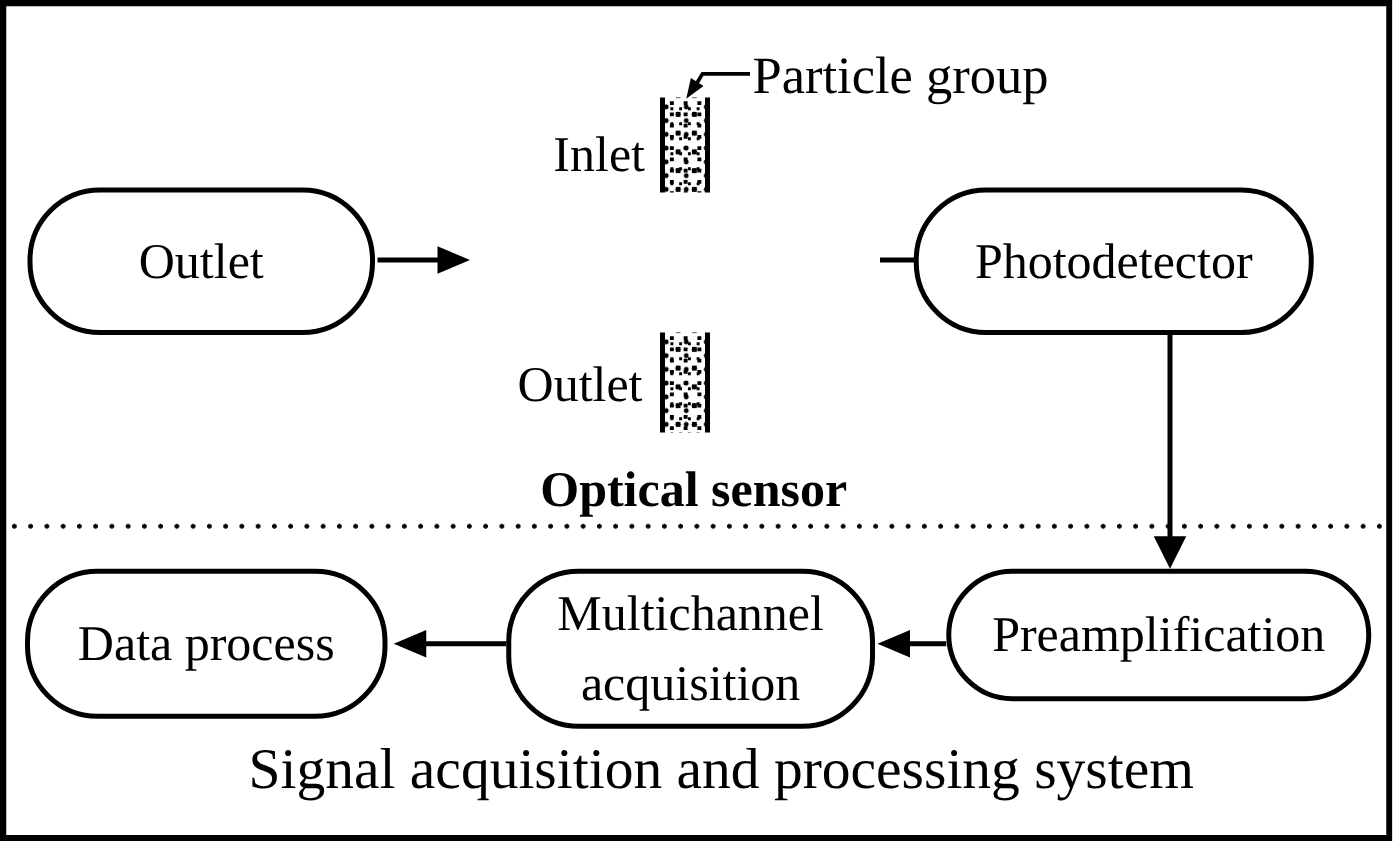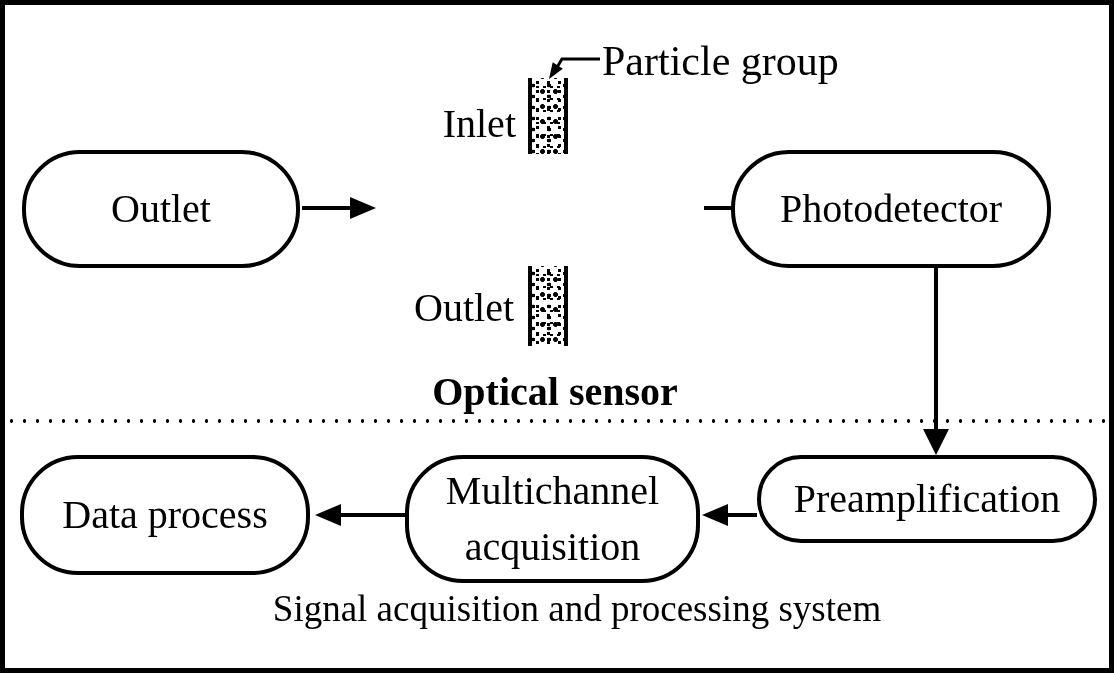--- a/index.html
+++ b/index.html
@@ -33,21 +33,21 @@
   .head-d{position:absolute;width:0;height:0;border-left:13px solid transparent;border-right:13px solid transparent;border-top:26px solid #000;z-index:8;}
   .label{position:absolute;font-size:40px;line-height:1;white-space:nowrap;z-index:12;}
   .divider{
     position:absolute;left:5px;right:5px;top:419px;height:4px;z-index:4;
     background-image:radial-gradient(circle,#000 1.7px,transparent 1.9px);
     background-size:13px 4px;background-position:0 0;background-repeat:repeat-x;
   }
   .leader{position:absolute;left:540px;top:42px;width:70px;height:46px;z-index:12;}
   .caption{
     position:absolute;left:40px;right:0;top:586px;text-align:center;
-    font-size:37px;line-height:1.25;white-space:nowrap;z-index:12;
+    font-size:46px;line-height:1.25;white-space:nowrap;z-index:12;
   }
 </style>
 </head>
 <body>
 
 <div class="canvas">
 
   <div class="band" style="top:78px;height:76px;"></div>
   <div class="band" style="top:266px;height:80px;"></div>
 
@@ -70,21 +70,21 @@
     <span>Photodetector</span>
   </div>
 
   <div class="node" style="left:20px;top:455px;width:290px;height:120px;gap:28px;">
     <span>Data process</span>
   </div>
   <div class="node" style="left:405px;top:455px;width:295px;height:128px;">
     <span>Multichannel</span>
     <span>acquisition</span>
   </div>
-  <div class="node" style="left:757px;top:455px;width:340px;height:88px;">
+  <div class="node" style="left:757px;top:455px;width:340px;height:106px;">
     <span>Preamplification</span>
   </div>
 
   <div class="hline" style="left:302px;top:206px;width:52px;"></div>
   <div class="head-r" style="left:350px;top:197px;"></div>
 
   <div class="hline" style="left:704px;top:206px;width:51px;"></div>
   <div class="head-r" style="left:751px;top:197px;"></div>
 
   <div class="vline" style="left:934px;top:268px;height:163px;"></div>

